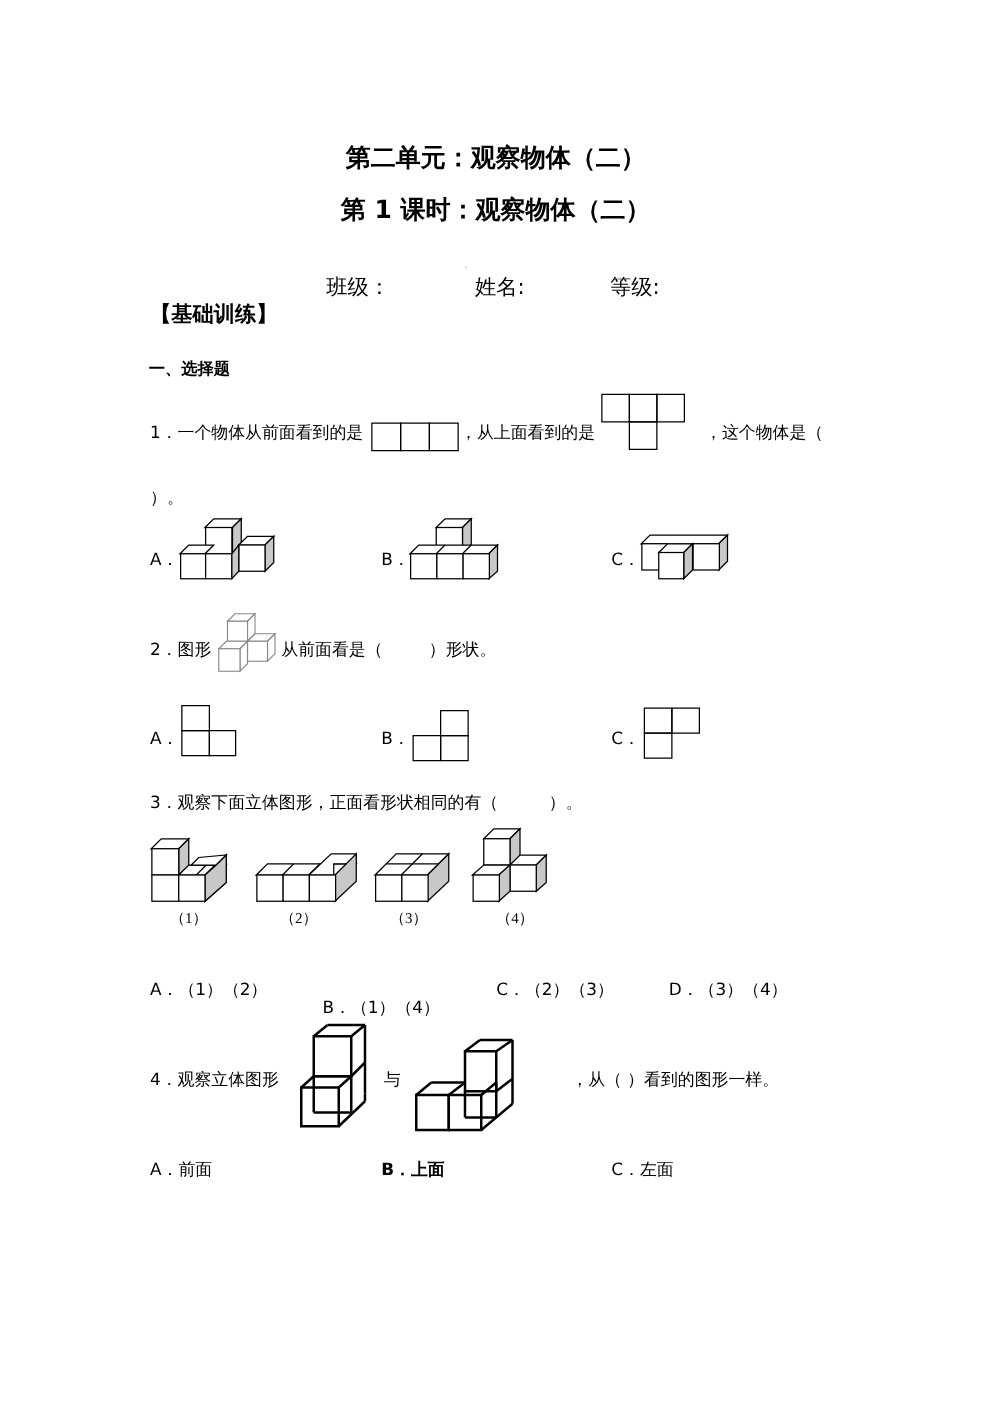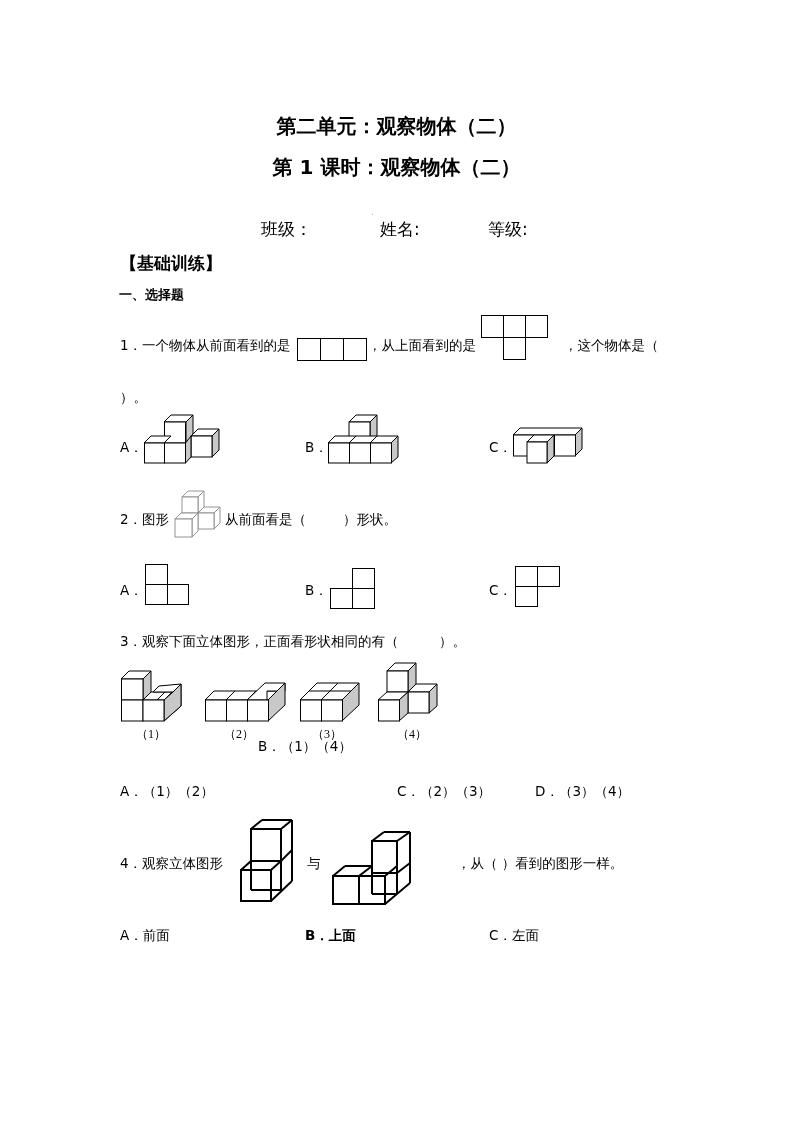--- a/index.html
+++ b/index.html
@@ -20,21 +20,21 @@
 <body>
 
 <div class="abs title" style="top:113px;">第二单元：观察物体（二）</div>
 <div class="abs title" style="top:154px;">第 1 课时：观察物体（二）</div>
 
 <div class="abs info" style="left:261px; top:198px;">班级：</div>
 <div class="abs dot" style="left:371px; top:206px;">.</div>
 <div class="abs info" style="left:380px; top:198px;">姓名:</div>
 <div class="abs info" style="left:488px; top:198px;">等级:</div>
 
-<div class="abs section" style="left:120px; top:252px;">【基础训练】</div>
+<div class="abs section" style="left:120px; top:240px;">【基础训练】</div>
 <div class="abs sub" style="left:119px; top:286px;">一、选择题</div>
 
 <div class="abs q" style="left:120px; top:337px;">1．一个物体从前面看到的是</div>
 <svg style="left:297px; top:338px;" width="70" height="23">
   <g fill="none" stroke="#000" stroke-width="1">
     <rect x="0.5" y="0.5" width="23" height="22"></rect>
     <rect x="23.5" y="0.5" width="23" height="22"></rect>
     <rect x="46.5" y="0.5" width="23" height="22"></rect>
   </g>
 </svg>
@@ -193,21 +193,21 @@
     <polygon points="51,31 59,23 59,45 51,52" fill="#c8c8c8"></polygon>
     <rect x="30" y="31" width="21" height="21" fill="#fff"></rect>
     <polygon points="0,39 9,31 30,31 21,39" fill="#fff"></polygon>
     <polygon points="21,39 30,31 30,52 21,60" fill="#c8c8c8"></polygon>
     <rect x="0.5" y="39" width="21" height="21" fill="#fff"></rect>
   </g>
 </svg>
 <div class="abs lbl" style="left:397px; top:726px;">（4）</div>
 
 <div class="abs opt" style="left:120px; top:783px;">A．（1）（2）</div>
-<div class="abs opt" style="left:258px; top:738px;">B．（1）（4）</div>
+<div class="abs opt" style="left:258px; top:797px;">B．（1）（4）</div>
 <div class="abs opt" style="left:397px; top:783px;">C．（2）（3）</div>
 <div class="abs opt" style="left:535px; top:783px;">D．（3）（4）</div>
 
 <div class="abs q" style="left:120px; top:855px;">4．观察立体图形</div>
 <svg style="left:240px; top:819px;" width="55" height="84">
   <g fill="none" stroke="#000" stroke-width="2">
 
     <rect x="11" y="10" width="30" height="32"></rect>
     <line x1="11" y1="10" x2="22" y2="1"></line>
     <line x1="41" y1="10" x2="52" y2="1"></line>

